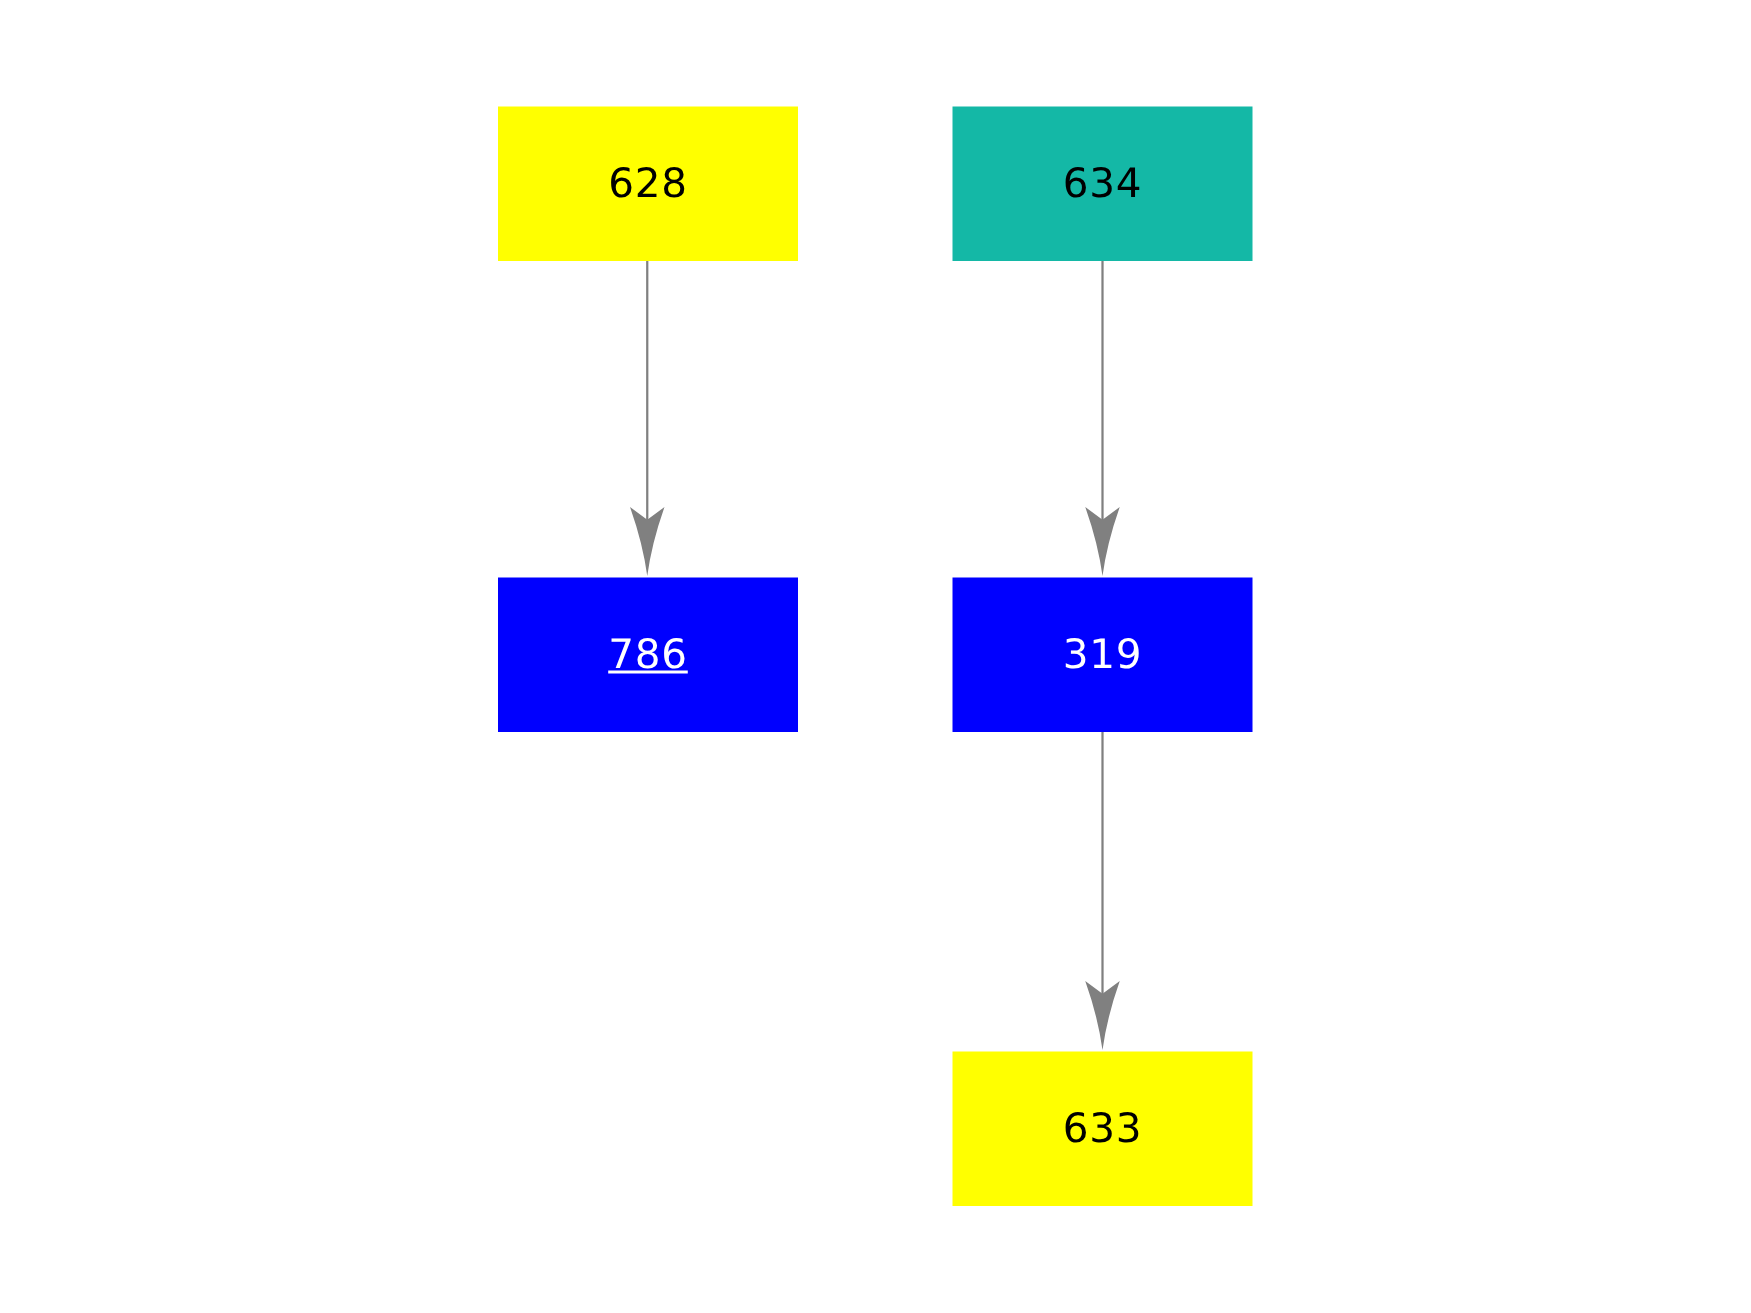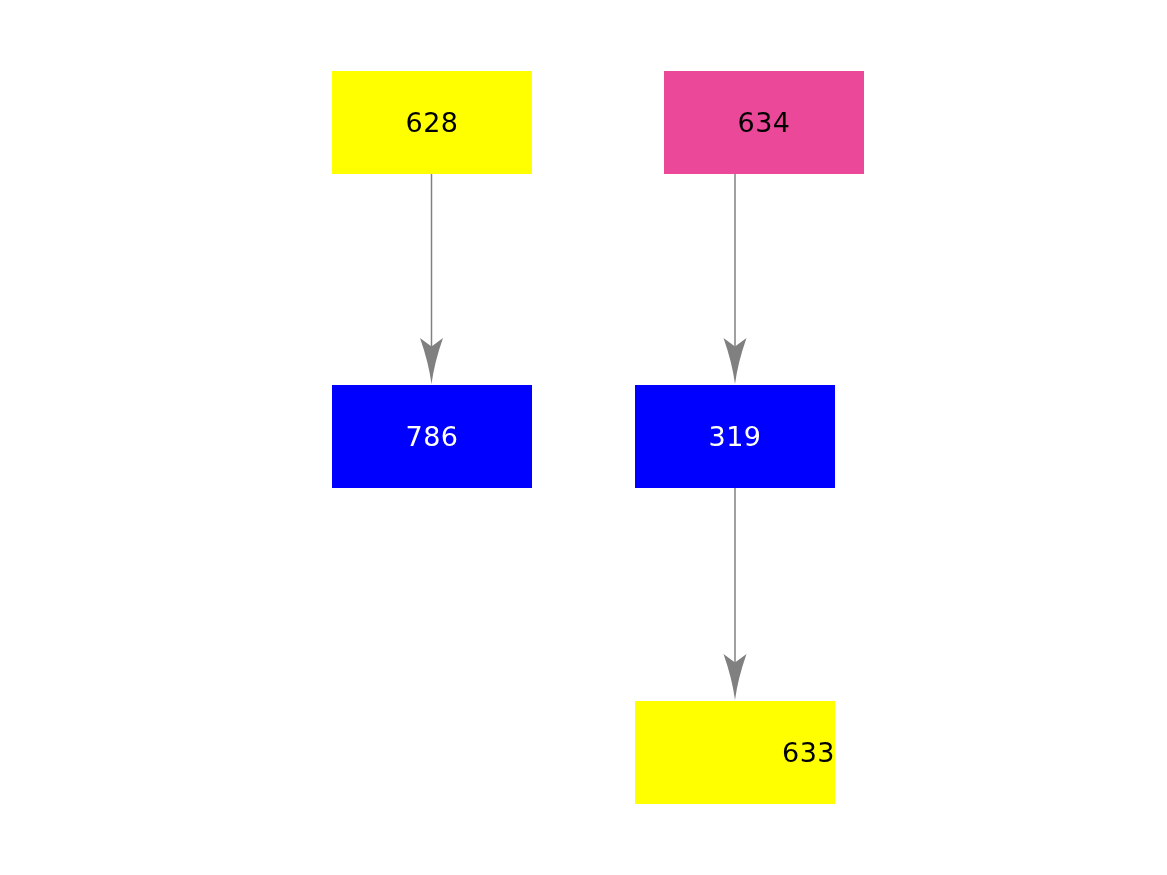--- a/index.html
+++ b/index.html
@@ -66,29 +66,29 @@
       <line class="edge-line" x1="735" y1="488" x2="735" y2="664" style="stroke: rgb(128, 128, 128);"></line>
       <path class="edge-head" d="M 735 700 Q 732 678 723.5 654 L 735 662.5 L 746.5 654 Q 738 678 735 700 Z" style="fill: rgb(128, 128, 128);"></path>
     </g>
 
   </svg>
 
   <div class="node" style="left: 332px; top: 71px; background-color: rgb(255, 255, 0); color: rgb(0, 0, 0);">
     <span class="node-label">628</span>
   </div>
 
-  <div class="node" style="left: 664px; top: 71px; background-color: #ec4899; color: rgb(0, 0, 0);">
+  <div class="node" style="left: 635px; top: 71px; background-color: #14b8a6; color: rgb(0, 0, 0);">
     <span class="node-label">634</span>
   </div>
 
-  <div class="node" style="left: 332px; top: 385px; background-color: rgb(0, 0, 255); color: rgb(255, 255, 255);">
+  <div class="node" style="left: 332px; top: 385px; background-color: rgb(0, 0, 255); color: rgb(255, 255, 255); text-decoration: underline;">
     <span class="node-label">786</span>
   </div>
 
   <div class="node" style="left: 635px; top: 385px; background-color: rgb(0, 0, 255); color: rgb(255, 255, 255);">
     <span class="node-label">319</span>
   </div>
 
-  <div class="node" style="left: 635px; top: 701px; background-color: rgb(255, 255, 0); color: rgb(0, 0, 0); justify-content: flex-end;">
+  <div class="node" style="left: 635px; top: 701px; background-color: rgb(255, 255, 0); color: rgb(0, 0, 0);">
     <span class="node-label">633</span>
   </div>
 
 </div>
 
 </body></html>

